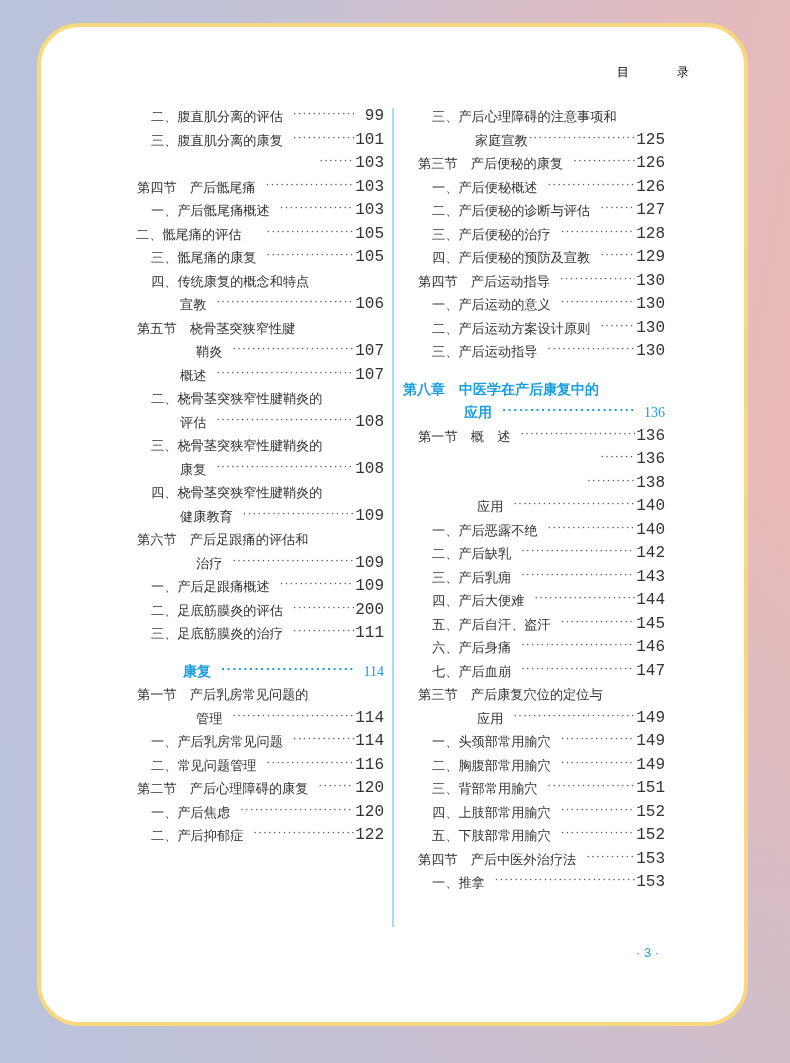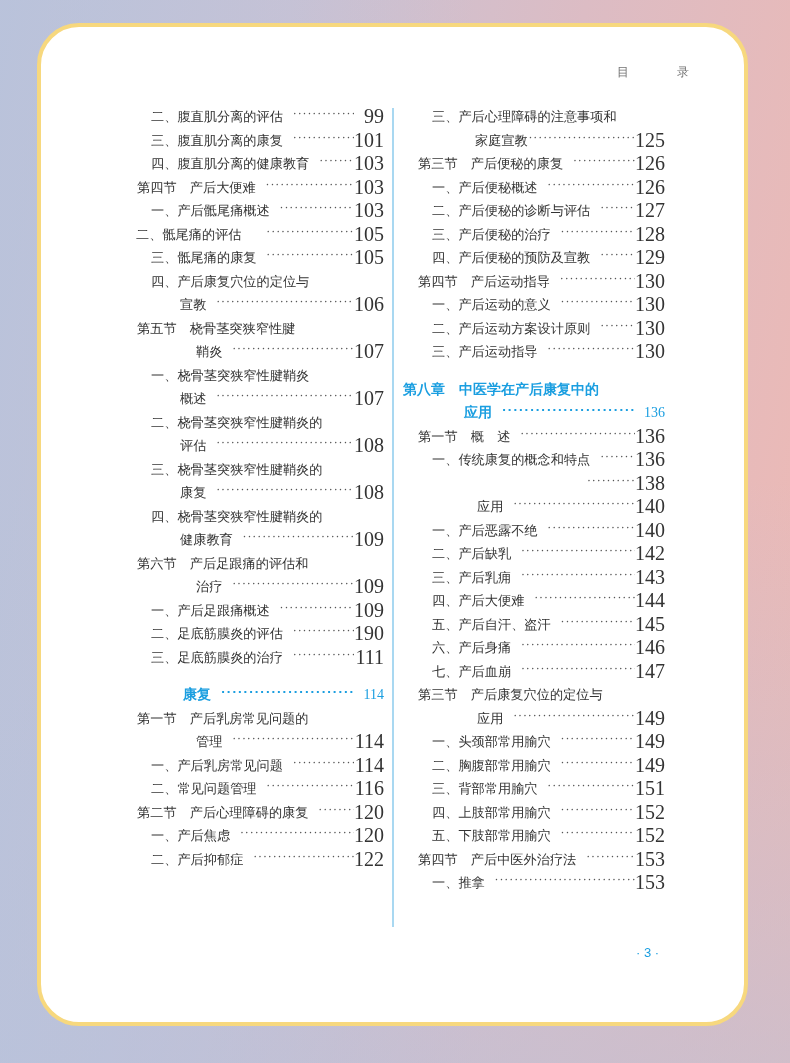--- a/index.html
+++ b/index.html
@@ -17,41 +17,41 @@
     position: absolute; left: 0; top: 0; width: 790px; height: 1063px;
     background: linear-gradient(90deg, rgba(183,194,220,0.5) 0%, rgba(183,194,220,0) 60%);
     pointer-events: none;
   }
   .card {
     position: absolute; left: 37px; top: 23px; width: 703px; height: 995px;
     background: #ffffff; border: 4px solid #f7d87e; border-radius: 42px;
   }
   .header {
     position: absolute; left: 617px; top: 64px;
-    color: #737373; font-size: 12px; letter-spacing: 18px;
+    color: #000000; font-size: 12px; letter-spacing: 18px;
     font-family: "DejaVu Sans", "Liberation Sans", sans-serif;
   }
   .divider {
     position: absolute; left: 392px; top: 108px; width: 2px; height: 819px;
     background: #a9d8f1;
   }
   .col { position: absolute; top: 105px; }
   .col.left { left: 120px; width: 264px; }
   .col.right { left: 401px; width: 264px; }
   .row {
     position: relative; height: 23.5px; line-height: 23.5px;
     font-size: 13.2px; color: #333333; white-space: nowrap;
   }
   .row .txt { position: absolute; top: 0; }
   .row .dots {
     position: absolute; top: -2px; color: #555; font-size: 11px; letter-spacing: 1.4px;
     overflow: hidden; text-align: right;
   }
   .row .num {
-    position: absolute; right: 0; top: 0; font-family: Liberation Serif, serif; font-size: 20px;
+    position: absolute; right: 0; top: 0; font-family: Liberation Mono, monospace; font-size: 16px;
   }
   .chapter { color: #1a9ee0; font-family: "DejaVu Sans", "Liberation Sans", sans-serif; font-weight: bold; font-size: 14px; }
   .chapter .dots { color: #1a9ee0; }
   .chapter .num { color: #1a9ee0; font-family: "Liberation Serif", serif; font-weight: normal; font-size: 14px; }
   .gap { height: 14px; }
   .pagenum {
     position: absolute; left: 636px; top: 945px; color: #1a9ee0;
     font-family: "Liberation Sans", sans-serif; font-size: 13px;
   }
 </style>
@@ -72,64 +72,60 @@
       <span class="txt" style="left: 31px;">二、腹直肌分离的评估</span>
       <span class="dots" style="left: 173px; width: 61px;">····························································</span>
       <span class="num">99</span>
     </div>
     <div class="row">
       <span class="txt" style="left: 31px;">三、腹直肌分离的康复</span>
       <span class="dots" style="left: 173px; width: 61px;">····························································</span>
       <span class="num">101</span>
     </div>
     <div class="row">
-      <span class="txt" style="left: 31px;">四、腹直肌分离的健康教育</span>
       <span class="dots" style="left: 199.4px; width: 34.6px;">····························································</span>
       <span class="num">103</span>
     </div>
     <div class="row">
-      <span class="txt" style="left: 17px;">第四节　产后大便难</span>
+      <span class="txt" style="left: 17px;">第四节　产后骶尾痛</span>
       <span class="dots" style="left: 145.8px; width: 88.2px;">····························································</span>
       <span class="num">103</span>
     </div>
     <div class="row">
       <span class="txt" style="left: 31px;">一、产后骶尾痛概述</span>
       <span class="dots" style="left: 159.8px; width: 74.2px;">····························································</span>
       <span class="num">103</span>
     </div>
     <div class="row">
       <span class="txt" style="left: 16px;">二、骶尾痛的评估</span>
       <span class="dots" style="left: 146.6px; width: 87.4px;">····························································</span>
       <span class="num">105</span>
     </div>
     <div class="row">
       <span class="txt" style="left: 31px;">三、骶尾痛的康复</span>
       <span class="dots" style="left: 146.6px; width: 87.4px;">····························································</span>
       <span class="num">105</span>
     </div>
     <div class="row">
-      <span class="txt" style="left: 31px;">四、产后康复穴位的定位与</span>
+      <span class="txt" style="left: 31px;">四、传统康复的概念和特点</span>
     </div>
     <div class="row">
       <span class="txt" style="left: 60px;">宣教</span>
       <span class="dots" style="left: 96.4px; width: 137.6px;">····························································</span>
       <span class="num">106</span>
     </div>
     <div class="row">
       <span class="txt" style="left: 17px;">第五节　桡骨茎突狭窄性腱</span>
     </div>
     <div class="row">
       <span class="txt" style="left: 76px;">鞘炎</span>
       <span class="dots" style="left: 112.4px; width: 121.6px;">····························································</span>
       <span class="num">107</span>
     </div>
     <div class="row">
-      <span class="txt" style="left: 31px;">一、桡骨茎突狭窄性腱鞘炎</span>
-    </div>
-    <div class="row">
       <span class="txt" style="left: 60px;">概述</span>
       <span class="dots" style="left: 96.4px; width: 137.6px;">····························································</span>
       <span class="num">107</span>
     </div>
     <div class="row">
       <span class="txt" style="left: 31px;">二、桡骨茎突狭窄性腱鞘炎的</span>
     </div>
     <div class="row">
       <span class="txt" style="left: 60px;">评估</span>
       <span class="dots" style="left: 96.4px; width: 137.6px;">····························································</span>
@@ -160,21 +156,21 @@
       <span class="num">109</span>
     </div>
     <div class="row">
       <span class="txt" style="left: 31px;">一、产后足跟痛概述</span>
       <span class="dots" style="left: 159.8px; width: 74.2px;">····························································</span>
       <span class="num">109</span>
     </div>
     <div class="row">
       <span class="txt" style="left: 31px;">二、足底筋膜炎的评估</span>
       <span class="dots" style="left: 173px; width: 61px;">····························································</span>
-      <span class="num">190</span>
+      <span class="num">200</span>
     </div>
     <div class="row">
       <span class="txt" style="left: 31px;">三、足底筋膜炎的治疗</span>
       <span class="dots" style="left: 173px; width: 61px;">····························································</span>
       <span class="num">111</span>
     </div>
     <div class="gap"></div>
     <div class="row chapter">
       <span class="txt" style="left: 63px;">康复</span>
       <span class="dots" style="left: 101px; width: 133px;">····························································</span>
@@ -276,21 +272,20 @@
       <span class="txt" style="left: 63px;">应用</span>
       <span class="dots" style="left: 101px; width: 133px;">····························································</span>
       <span class="num">136</span>
     </div>
     <div class="row">
       <span class="txt" style="left: 17px;">第一节　概　述</span>
       <span class="dots" style="left: 119.4px; width: 114.6px;">····························································</span>
       <span class="num">136</span>
     </div>
     <div class="row">
-      <span class="txt" style="left: 31px;">一、传统康复的概念和特点</span>
       <span class="dots" style="left: 199.4px; width: 34.6px;">····························································</span>
       <span class="num">136</span>
     </div>
     <div class="row">
       <span class="dots" style="left: 186.2px; width: 47.8px;">····························································</span>
       <span class="num">138</span>
     </div>
     <div class="row">
       <span class="txt" style="left: 76px;">应用</span>
       <span class="dots" style="left: 112.4px; width: 121.6px;">····························································</span>

